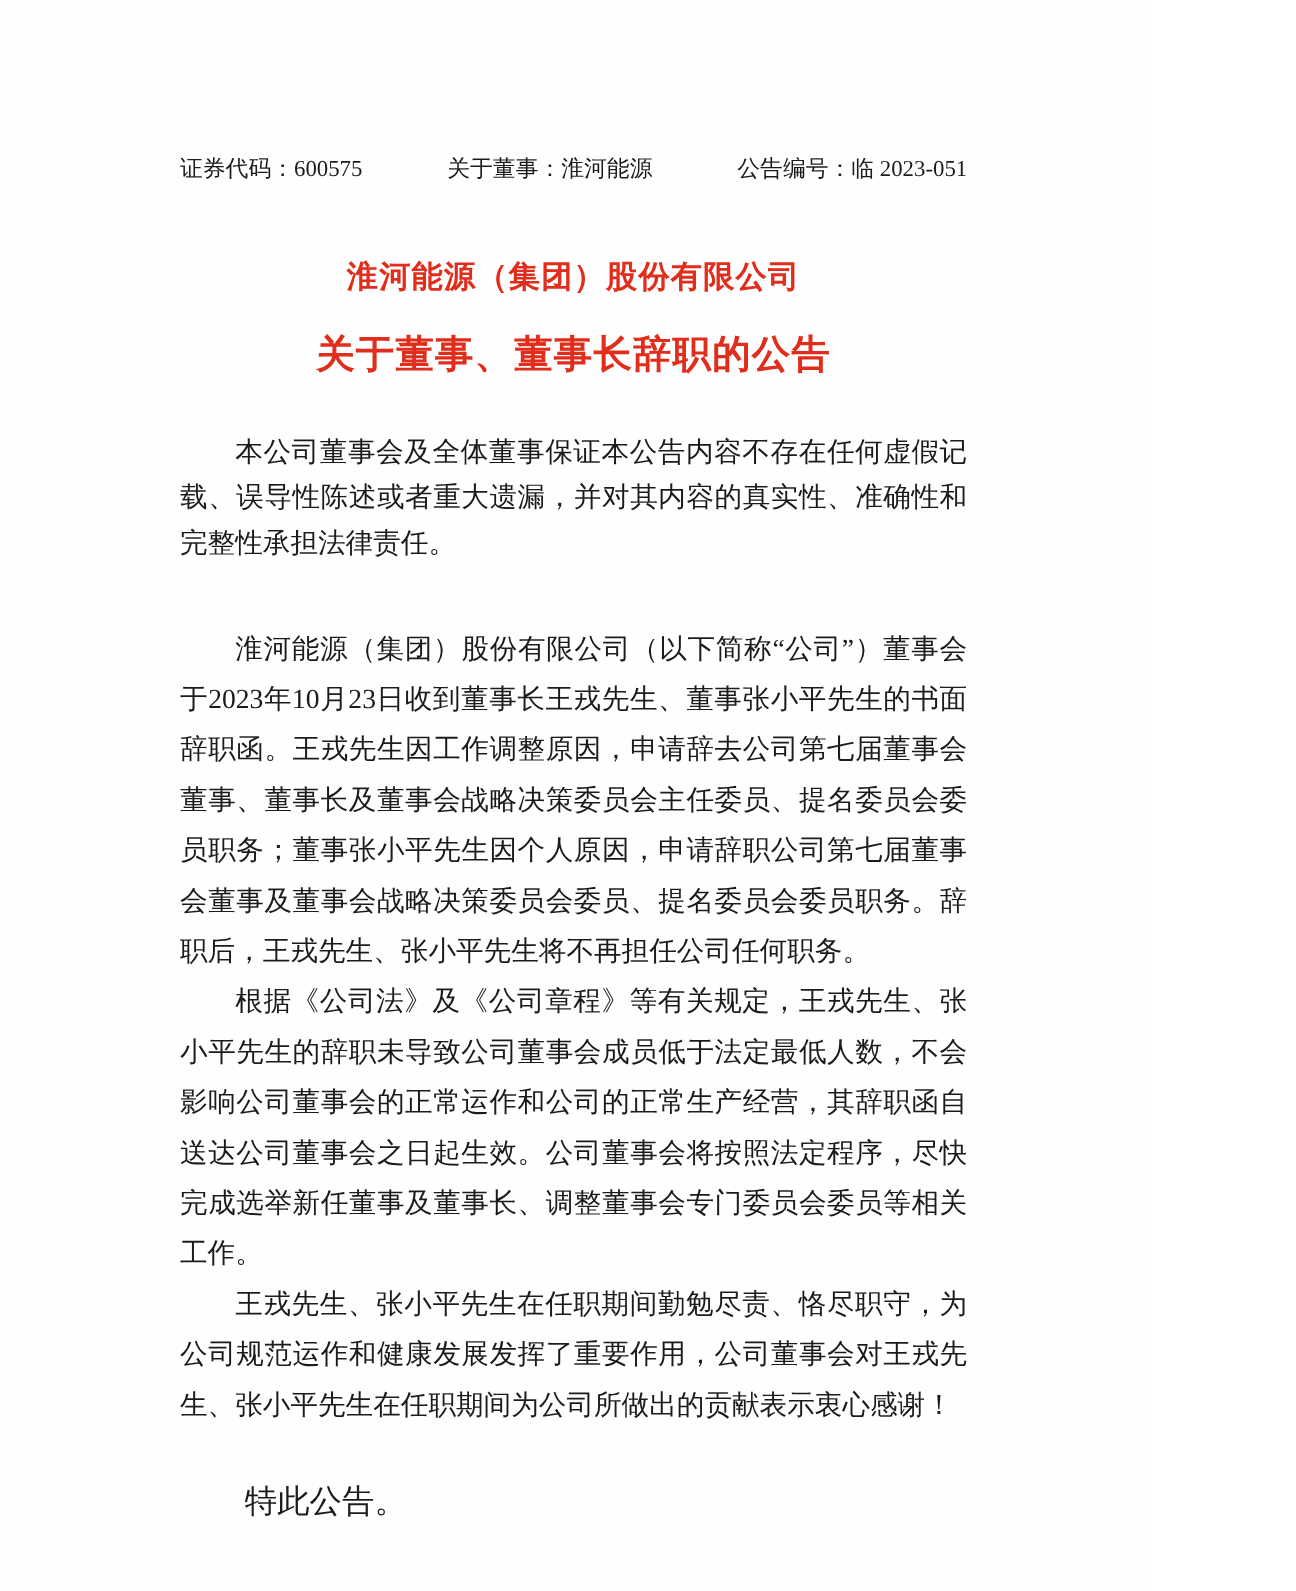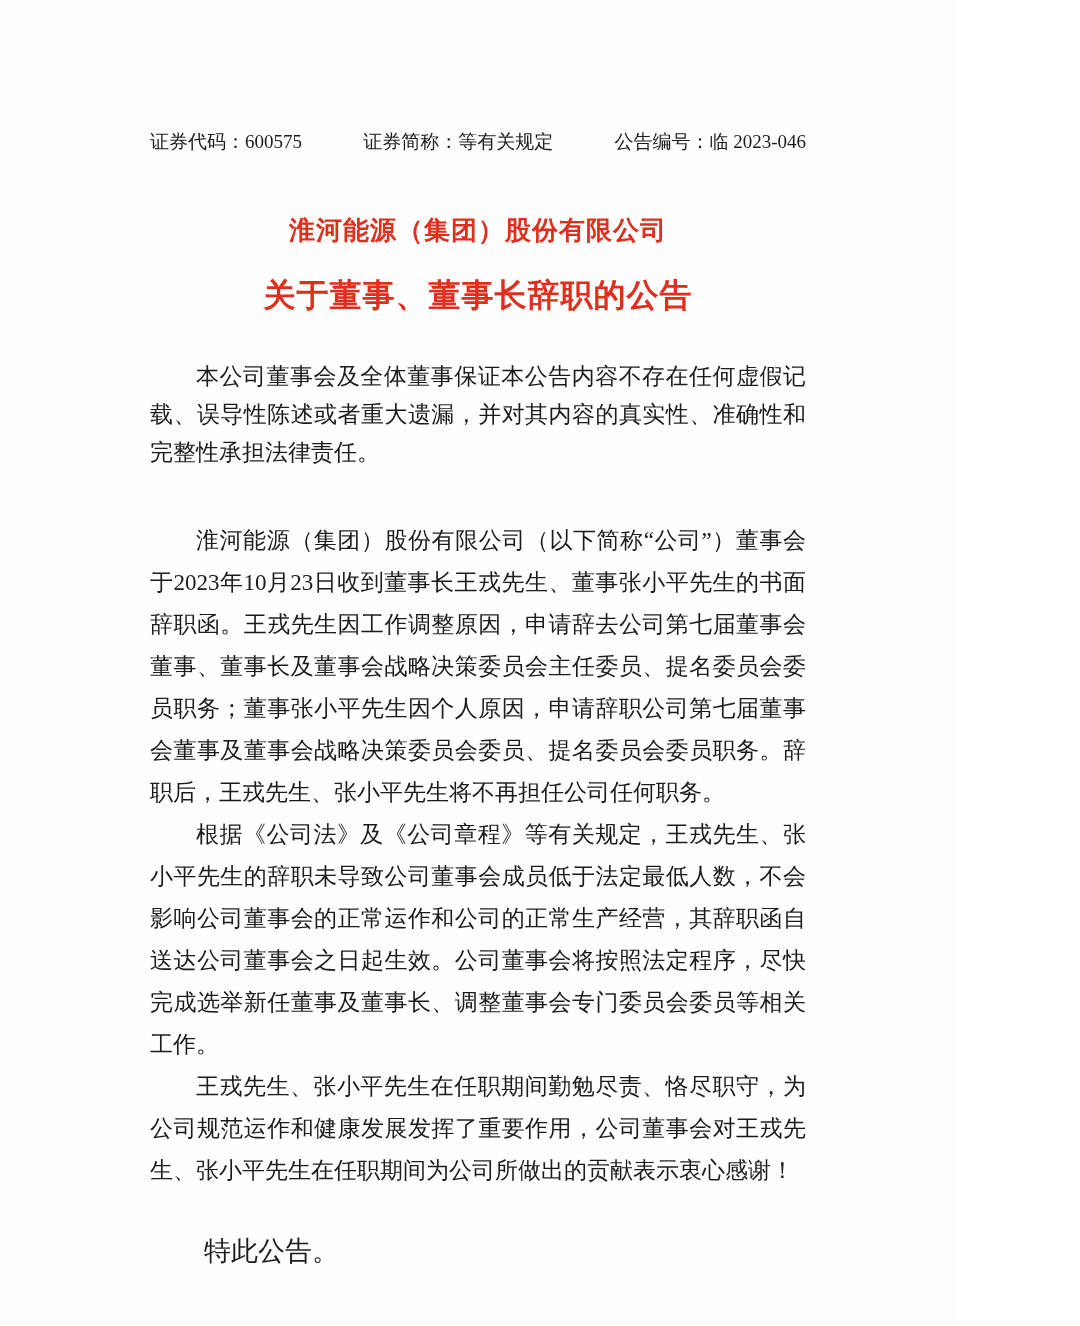--- a/index.html
+++ b/index.html
@@ -74,22 +74,22 @@
   .signature .sig-company { margin: 0; }
   .signature .sig-date { margin: 0; padding-right: 10px; }
 </style>
 </head>
 <body>
 
 <div class="page">
 
   <div class="doc-header">
     <span>证券代码：600575</span>
-    <span>证券简称：等有关规定</span>
-    <span>公告编号：临 2023-046</span>
+    <span>关于董事：淮河能源</span>
+    <span>公告编号：临 2023-051</span>
   </div>
 
   <h1 class="title-line1 red">淮河能源（集团）股份有限公司</h1>
   <h2 class="title-line2 red">关于董事、董事长辞职的公告</h2>
 
   <p class="disclaimer">本公司董事会及全体董事保证本公告内容不存在任何虚假记载、误导性陈述或者重大遗漏，并对其内容的真实性、准确性和完整性承担法律责任。</p>
 
   <div class="body-block">
     <p class="body-para">淮河能源（集团）股份有限公司（以下简称“公司”）董事会于2023年10月23日收到董事长王戎先生、董事张小平先生的书面辞职函。王戎先生因工作调整原因，申请辞去公司第七届董事会董事、董事长及董事会战略决策委员会主任委员、提名委员会委员职务；董事张小平先生因个人原因，申请辞职公司第七届董事会董事及董事会战略决策委员会委员、提名委员会委员职务。辞职后，王戎先生、张小平先生将不再担任公司任何职务。</p>
     <p class="body-para">根据《公司法》及《公司章程》等有关规定，王戎先生、张小平先生的辞职未导致公司董事会成员低于法定最低人数，不会影响公司董事会的正常运作和公司的正常生产经营，其辞职函自送达公司董事会之日起生效。公司董事会将按照法定程序，尽快完成选举新任董事及董事长、调整董事会专门委员会委员等相关工作。</p>

